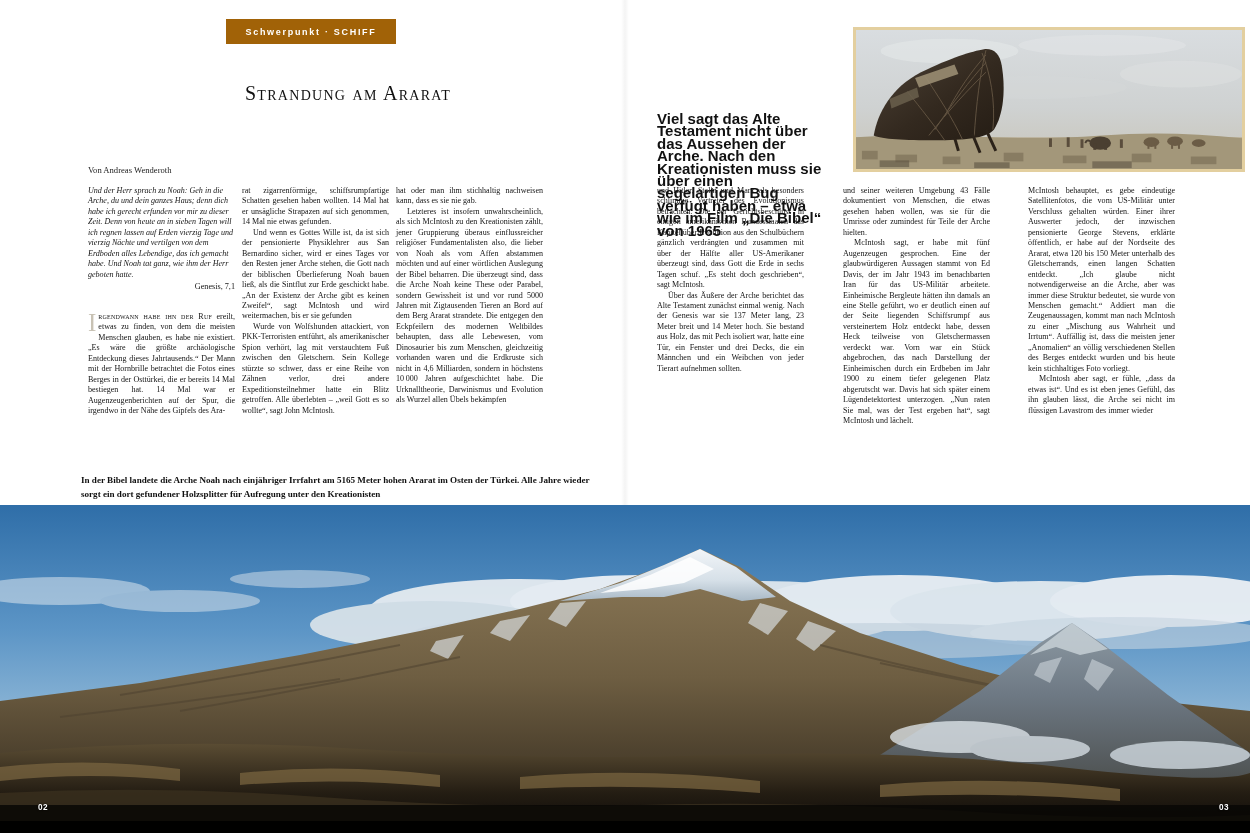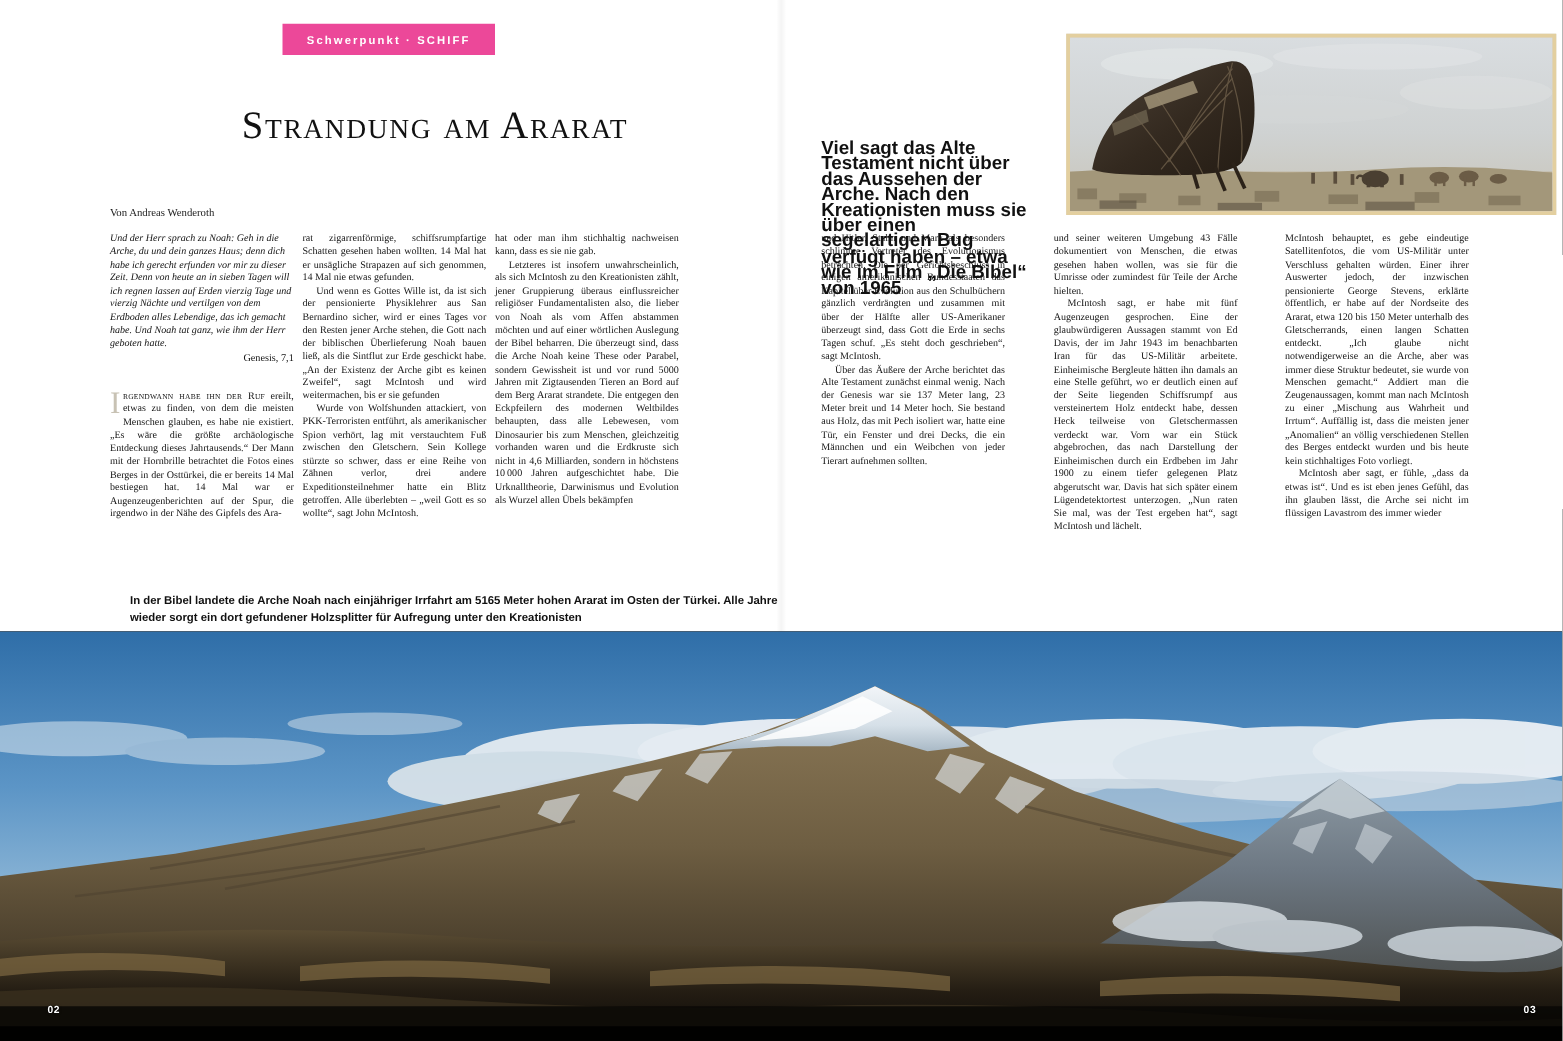--- a/index.html
+++ b/index.html
@@ -20,37 +20,37 @@
   .page-right{position:absolute;left:625px;top:0;width:625px;height:833px;background:#fff;}
   .gutter{
     position:absolute;left:621px;top:0;width:8px;height:505px;
     background:linear-gradient(to right,rgba(0,0,0,0.00),rgba(0,0,0,0.045),rgba(0,0,0,0.00));
     pointer-events:none;z-index:6;
   }
 
   
   .kicker{
     position:absolute;left:226px;top:19px;width:170px;height:25px;
-    background:#ec4899;
+    background:#a16207;
     display:flex;align-items:center;justify-content:center;
   }
   .kicker-inner{
     color:#ffffff;
     font-family:"Liberation Sans", sans-serif;
     font-weight:bold;
     font-size:9px;
     letter-spacing:1.7px;
   }
 
   
   .headline{
     position:absolute;left:88px;top:82px;width:520px;
     text-align:center;
     font-family:"Liberation Serif", serif;
-    font-size:31px;
+    font-size:20px;
     font-variant:small-caps;
     letter-spacing:1.3px;
     color:#111;
     white-space:nowrap;
   }
   .subhead{
     position:absolute;left:88px;top:117px;width:525px;
     text-align:center;
     font-family:"Liberation Sans", sans-serif;
     font-weight:bold;
@@ -117,22 +117,22 @@
     position:absolute;left:853px;top:27px;width:392px;height:145px;
     border:3px solid #e3cf9f;
     box-sizing:border-box;
     overflow:hidden;
     background:#d8d4cc;
   }
   .ark-svg{display:block;width:100%;height:100%;}
 
   
   .caption{
-    position:absolute;left:104px;top:473px;width:530px;
-    font-family:Liberation Sans, sans-serif;
+    position:absolute;left:81px;top:473px;width:530px;
+    font-family:Liberation Serif, serif;
     font-weight:bold;
     font-size:9.1px;
     line-height:14px;
     color:#111;
   }
 
   
   .landscape{
     position:absolute;left:0;top:505px;width:1250px;height:328px;
     overflow:hidden;

